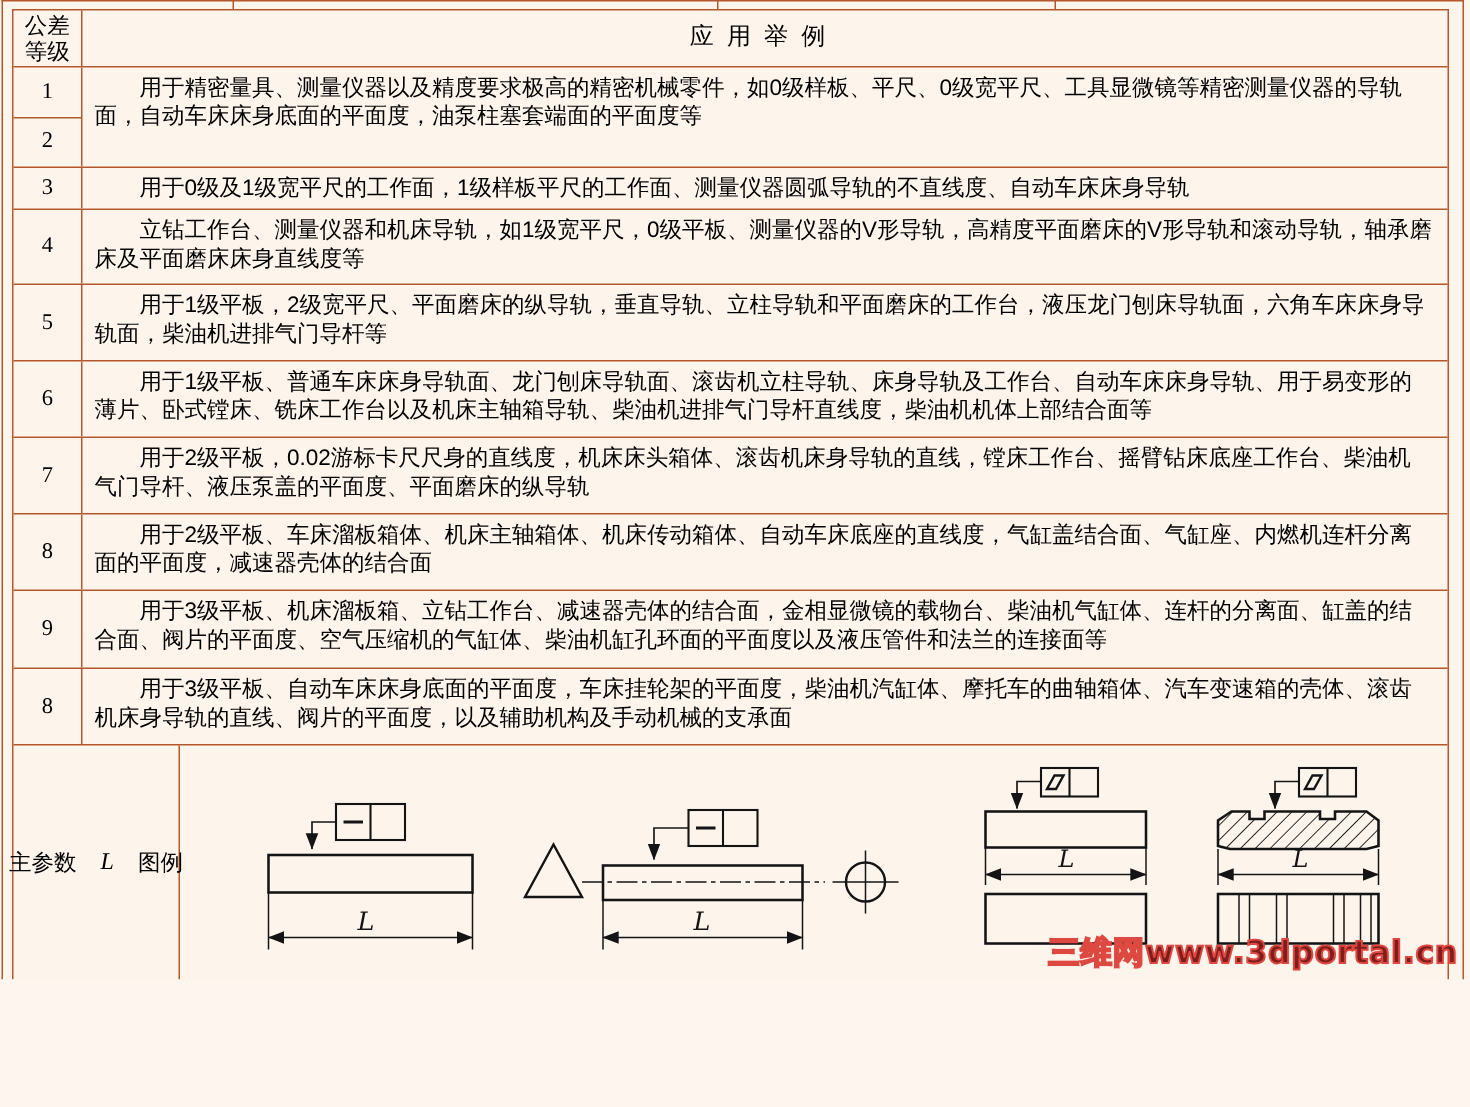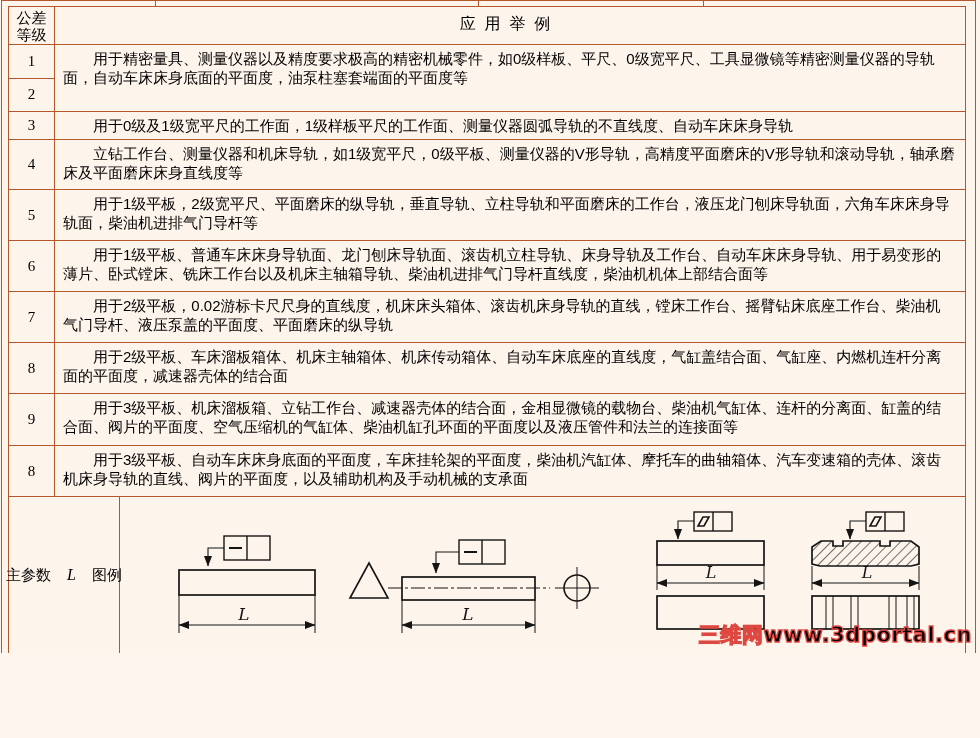--- a/index.html
+++ b/index.html
@@ -88,21 +88,21 @@
     position: absolute; left: 1px; right: 4px; top: 710px; bottom: 0;
     border-top: 6px solid #0f172a;
     padding: 5px 0 0 12px;
     font-size: 15px;
     background: #fdf4ec;
   }
   .watermark {
     position: absolute; right: 8px; bottom: 4px;
     font-family: "DejaVu Sans", sans-serif;
     font-size: 21px; font-weight: bold;
-    color: #000000;
+    color: #7f1d1d;
     -webkit-text-stroke: 1.3px #dd4albun;
     -webkit-text-stroke: 1.3px #dd4840;
     text-shadow: 0 0 1px #e0463c;
     letter-spacing: 0.5px;
     white-space: nowrap;
   }
 </style>
 </head>
 <body>
 

